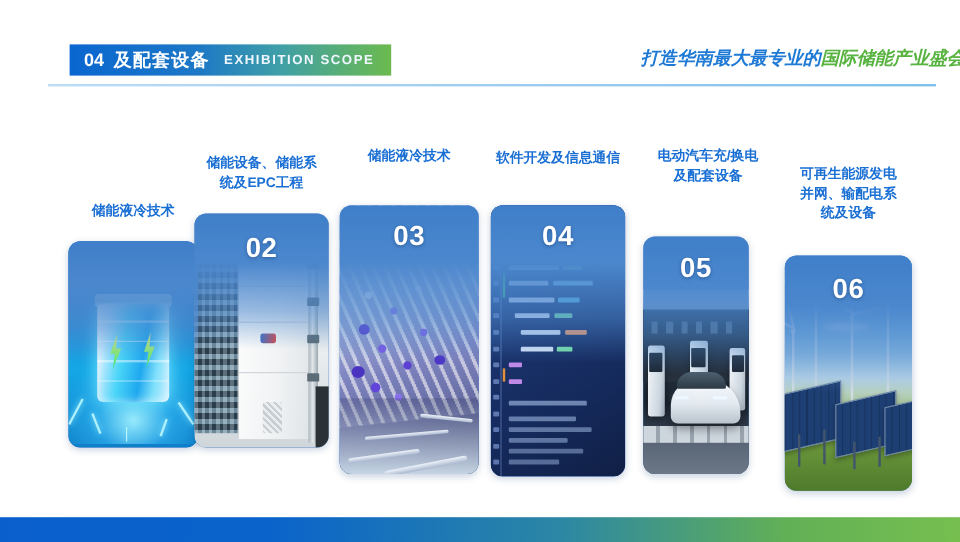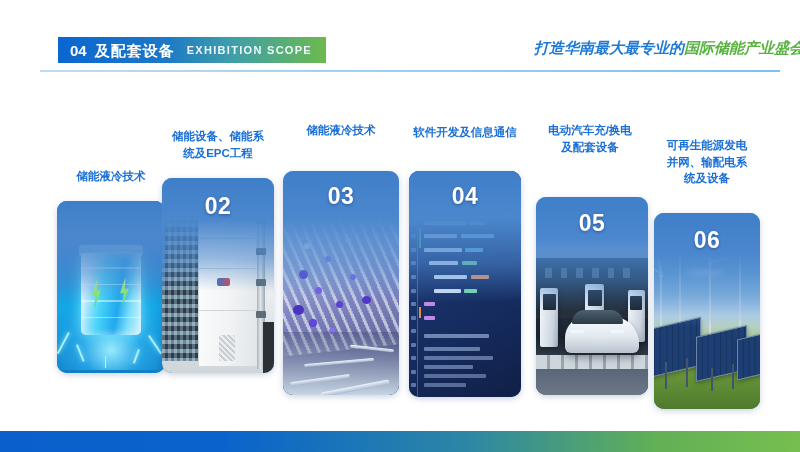--- a/index.html
+++ b/index.html
@@ -313,21 +313,21 @@
           </div>
         </div>
         <div class="topfade"></div>
         <div class="card-num" style="top:12px;">04</div>
       </div>
     </div>
 
     <div class="card-wrap" style="left:536px;top:122px;width:108px;">
       <div class="card-label" style="top:0;">电动汽车充/换电
 及配套设备</div>
-      <div class="card" style="top:75px;width:112px;height:198px;">
+      <div class="card" style="top:75px;width:88px;height:198px;">
         <div class="card-img">
           <div class="c5">
             <div class="canopy"></div>
             <div class="dark"></div>
             <div class="win" style="left:8%"></div>
               <div class="win" style="left:22%"></div>
             <div class="win" style="left:36%"></div>
               <div class="win" style="left:50%"></div>
             <div class="win" style="left:64%"></div>
               <div class="win" style="left:78%"></div>

